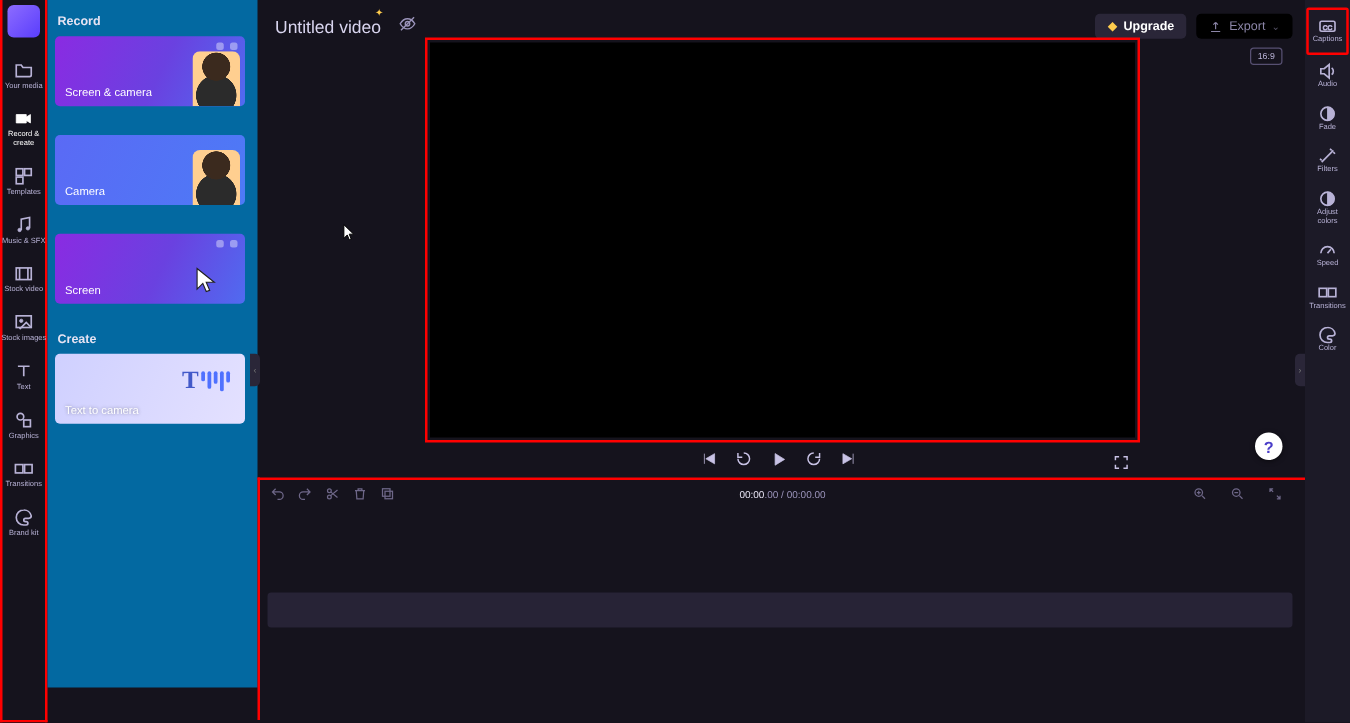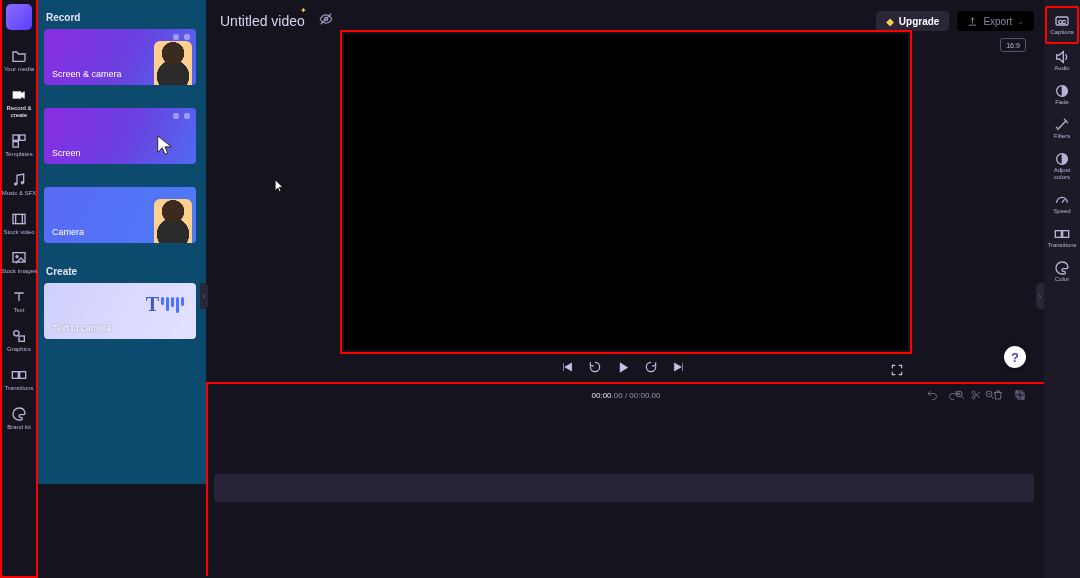--- a/index.html
+++ b/index.html
@@ -33,22 +33,22 @@
     color: #b8b2d6; cursor: pointer;
   }
   .rail-item.active { color: #ffffff; }
   .rail-item .ric { width: 16px; height: 16px; display:flex;align-items:center;justify-content:center; fill:#b8b2d6; stroke:#b8b2d6;}
   .rail-item.active .ric { fill:#fff; stroke:#fff;}
   .rail-item span { margin-top: 2px; }
 
   
   .panel {
     position: absolute; left: 38px; top: 0;
-    width: 168px; height: 484px;
-    background: #0c4a6e;
+    width: 168px; height: 550px;
+    background: #0369a1;
     padding: 8px 6px;
   }
   .panel h4 { font-size: 10px; font-weight: 600; margin: 4px 2px 6px; }
   .card {
     width: 152px; height: 56px; border-radius: 4px;
     margin-bottom: 23px; position: relative; overflow: hidden;
     display:flex; align-items:flex-end; padding:6px 8px;
     font-size: 9px; color: #fff; cursor:pointer;
   }
   .card .chips{position:absolute;top:5px;right:6px;display:flex;gap:5px;}
@@ -93,21 +93,21 @@
   
   .playbar{position:absolute;left:560px;top:360px;display:flex;gap:14px;align-items:center;}
   .pb{width:14px;height:14px;display:flex;align-items:center;justify-content:center;fill:#c8c2e5;stroke:#c8c2e5;cursor:pointer;}
   .fullscreen-ic{position:absolute;left:890px;top:363px;cursor:pointer;}
 
   .help-fab{position:absolute;left:1004px;top:346px;width:22px;height:22px;border-radius:50%;
     background:#fff;color:#4b3ec9;font-weight:bold;font-size:13px;display:flex;align-items:center;justify-content:center;cursor:pointer;box-shadow:0 1px 4px rgba(0,0,0,.5);}
 
   
   .timeline-outline{position:absolute;left:206px;top:382px;width:840px;height:194px;border:2px solid #ff0000;border-bottom:none;}
-  .tl-head{position:absolute;left:216px;top:388px;right:44px;height:14px;display:flex;align-items:center;justify-content:flex-end;}
+  .tl-head{position:absolute;left:216px;top:388px;right:44px;height:14px;display:flex;align-items:center;}
   .tl-ic{width:12px;height:12px;margin-right:10px;fill:#6e6788;stroke:#6e6788;cursor:pointer;}
   .tl-head .time{position:absolute;left:50%;transform:translateX(-50%);font-size:8px;color:#9a93ba;}
   .tl-head .time .cur{color:#e6e3f3;}
   .tl-head .zoom{position:absolute;right:0;display:flex;gap:8px;}
   .track{position:absolute;left:214px;top:474px;width:820px;height:28px;background:#272336;border-radius:3px;}
 
   
   .proprail{position:absolute;right:0;top:0;width:36px;height:578px;background:#1c1a27;
     display:flex;flex-direction:column;align-items:center;padding-top:6px;}
   .prop-item{width:34px;padding:5px 0 6px;display:flex;flex-direction:column;align-items:center;
@@ -227,34 +227,34 @@
 
   <div class="card purple">
     <div class="chips">
         <i></i>
         <i></i>
       </div>
     <div class="avatar"></div>
     <span>Screen &amp; camera</span>
   </div>
 
+  <div class="card blue">
+    <div class="avatar"></div>
+    <span>Camera</span>
+  </div>
+
   <div class="card purple">
     <div class="chips">
         <i></i>
         <i></i>
       </div>
     <svg class="cursor-gfx" viewBox="0 0 24 24">
       <path fill="#fff" stroke="#222" stroke-width="1" d="M4 2l0 18 5-5 3 7 3-1-3-7h7z"></path>
     </svg>
     <span>Screen</span>
-  </div>
-
-  <div class="card blue">
-    <div class="avatar"></div>
-    <span>Camera</span>
   </div>
 
   <h4>Create</h4>
 
   <div class="card light">
     <div class="tts-gfx">
       <span class="T">T</span>
       <span class="wave">
           <i style="height:8px"></i>
           <i style="height:14px"></i>

